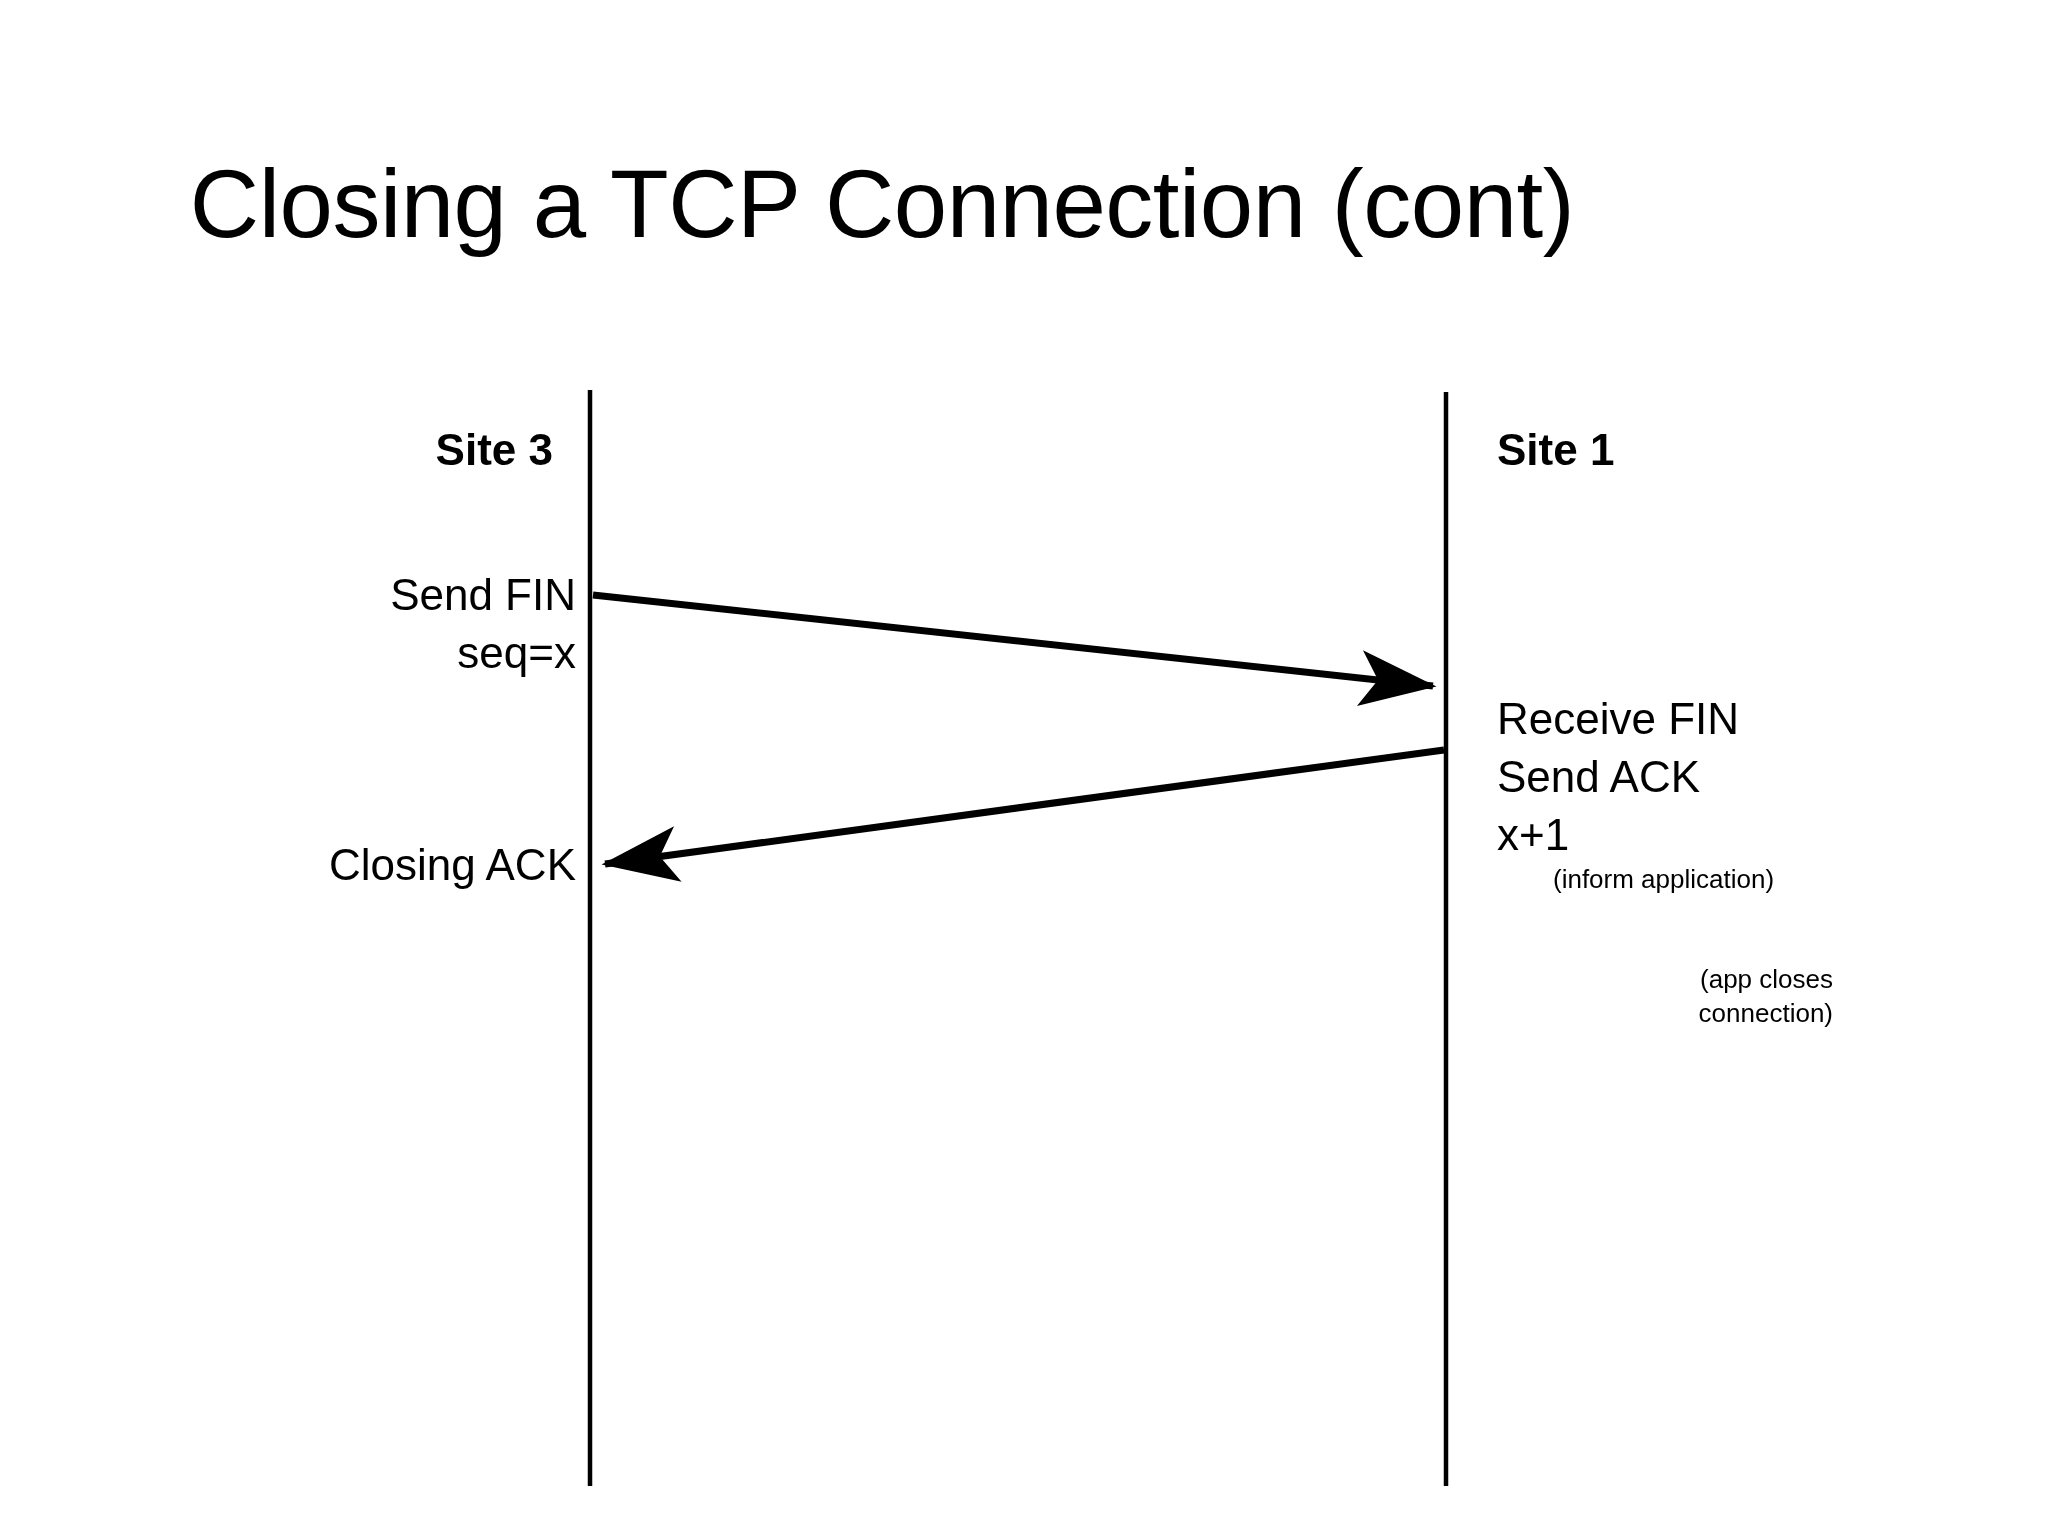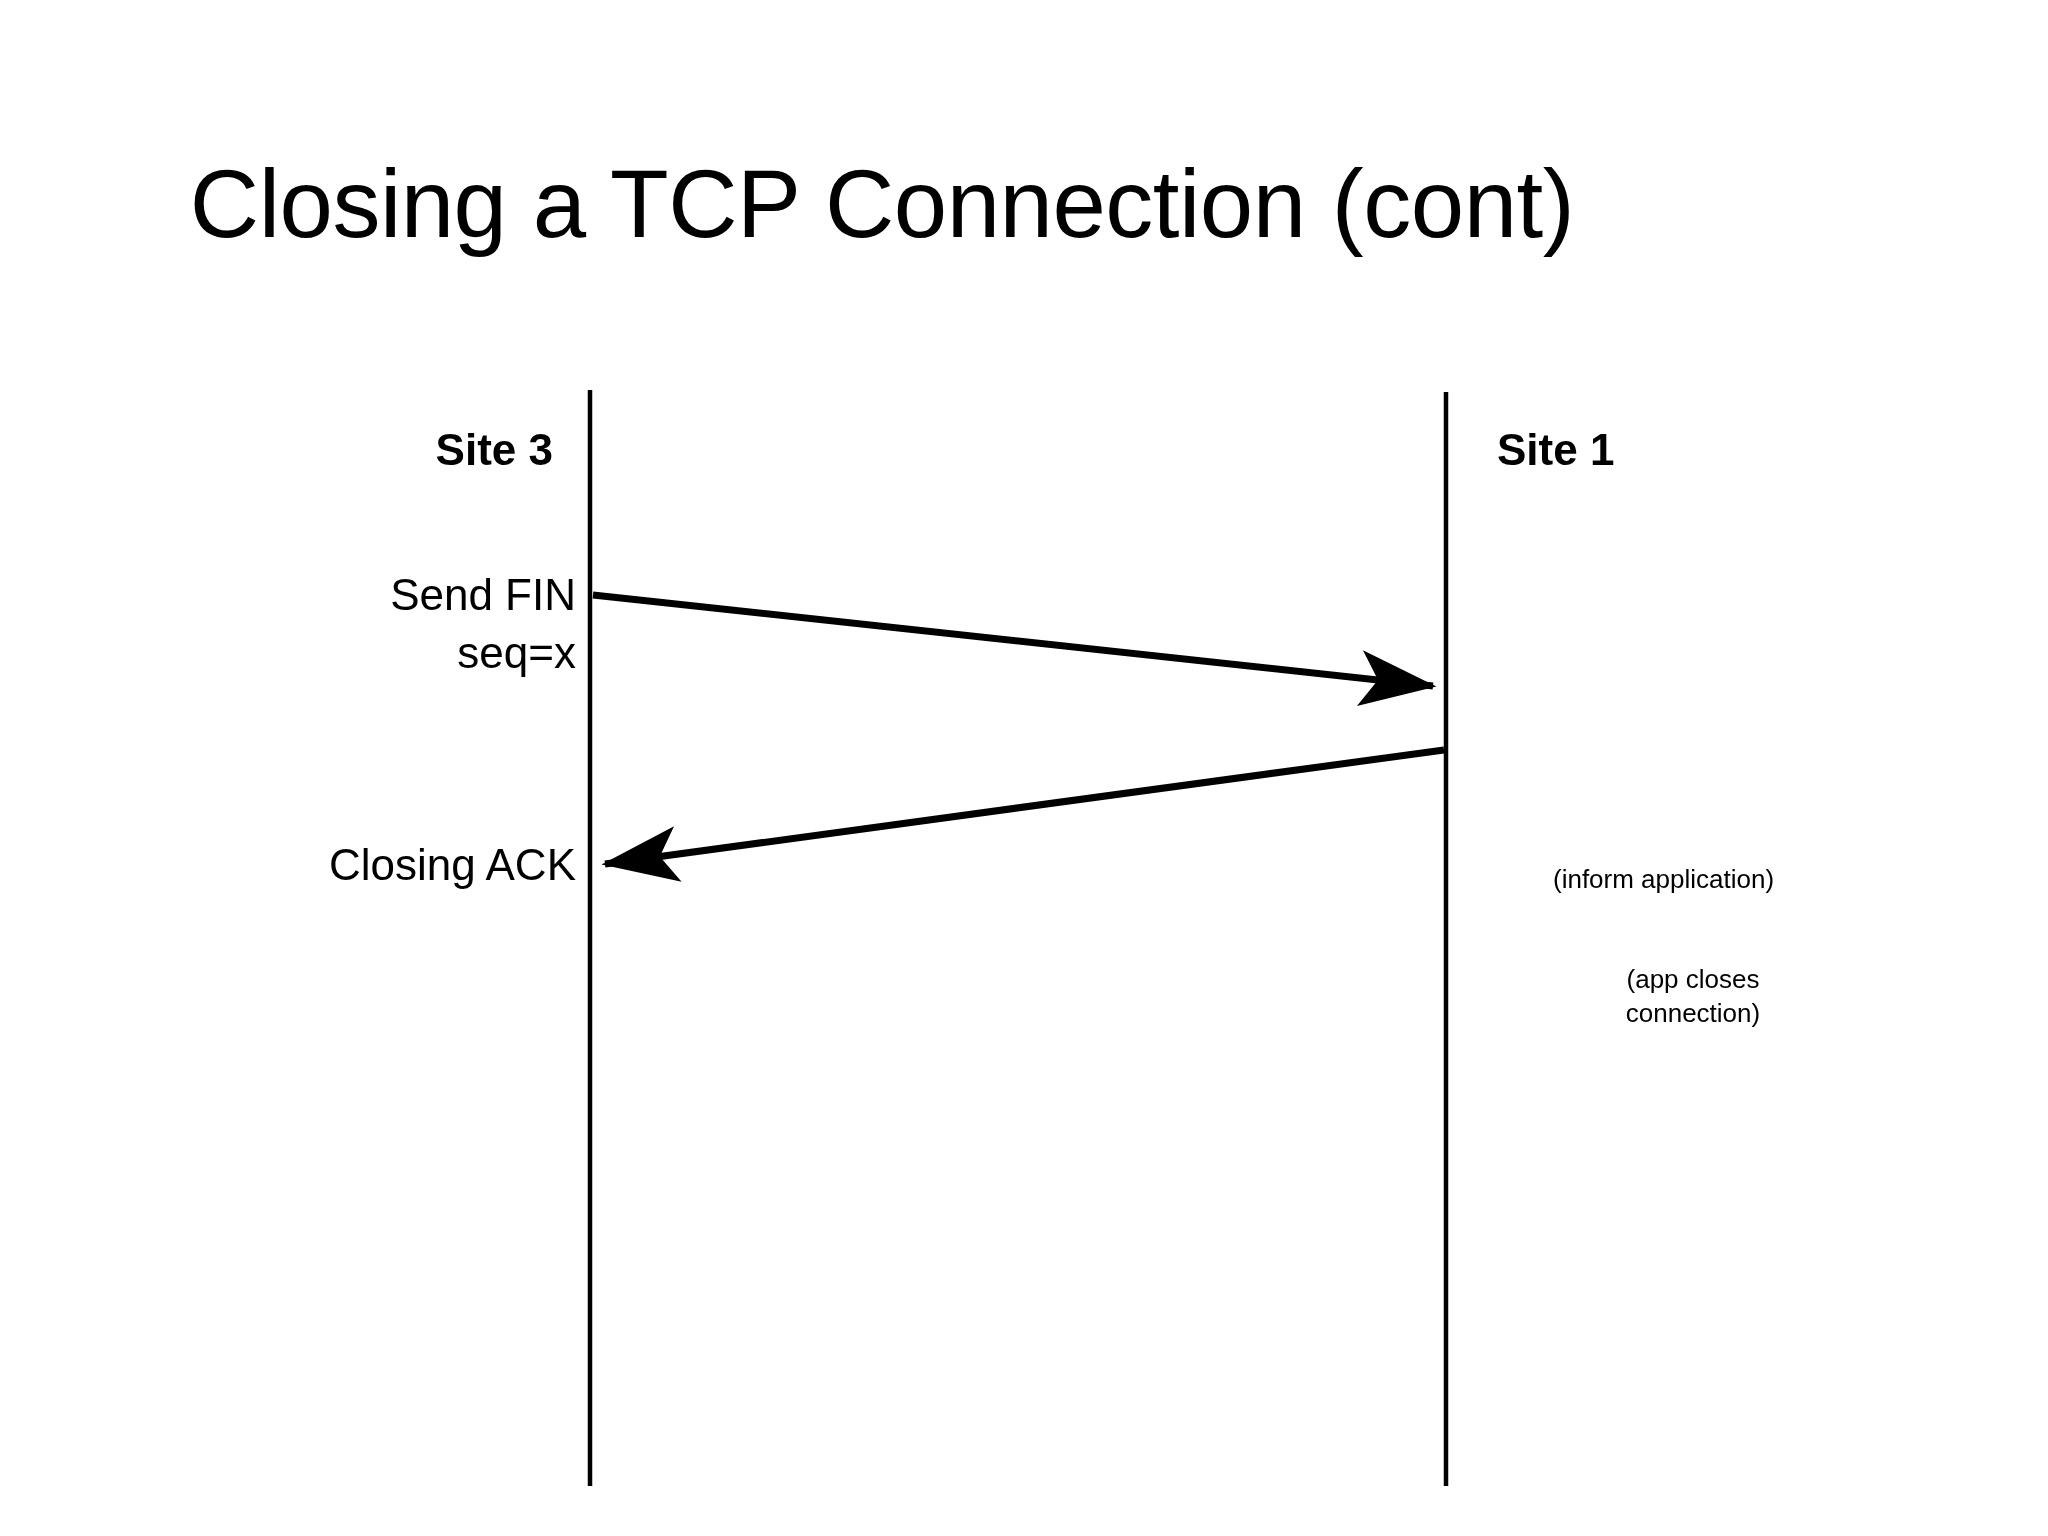--- a/index.html
+++ b/index.html
@@ -92,21 +92,21 @@
   .right-label.receive-fin { top: 690px; }
 
   .right-note {
     position: absolute;
     font-size: 26px;
     font-weight: 400;
     line-height: 1.30;
     white-space: pre-line;
   }
   .right-note.inform { left: 1553px; top: 863px; text-align: left; }
-  .right-note.appcloses { left: 1553px; top: 963px; width: 280px; text-align: center; }
+  .right-note.appcloses { left: 1553px; top: 963px; width: 280px; text-align: right; }
 </style>
 </head>
 <body>
 
 <div class="slide">
 
   <div class="slide-title">Closing a TCP Connection (cont)</div>
 
   <div class="diagram">
     <svg viewBox="0 0 2048 1536" xmlns="http://www.w3.org/2000/svg">
@@ -129,19 +129,22 @@
   <div class="col-header site1">Site 3</div>
 
 
   <div class="col-header site2">Site 1</div>
 
   <div class="left-label send-fin">Send FIN
 seq=x</div>
 
   <div class="left-label receive-ack">Closing ACK</div>
 
+  <div class="right-label receive-fin">Receive FIN
+Send ACK
+x+1</div>
 
   <div class="right-note inform">(inform application)</div>
 
   <div class="right-note appcloses">(app closes
 connection)</div>
 
 </div>
 
 </body></html>

